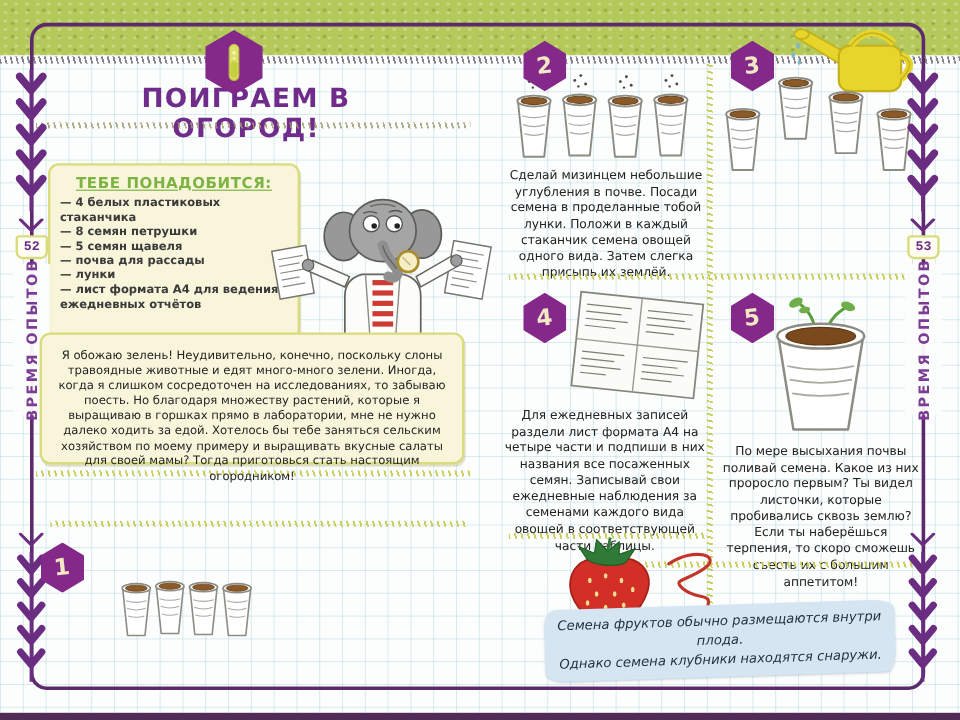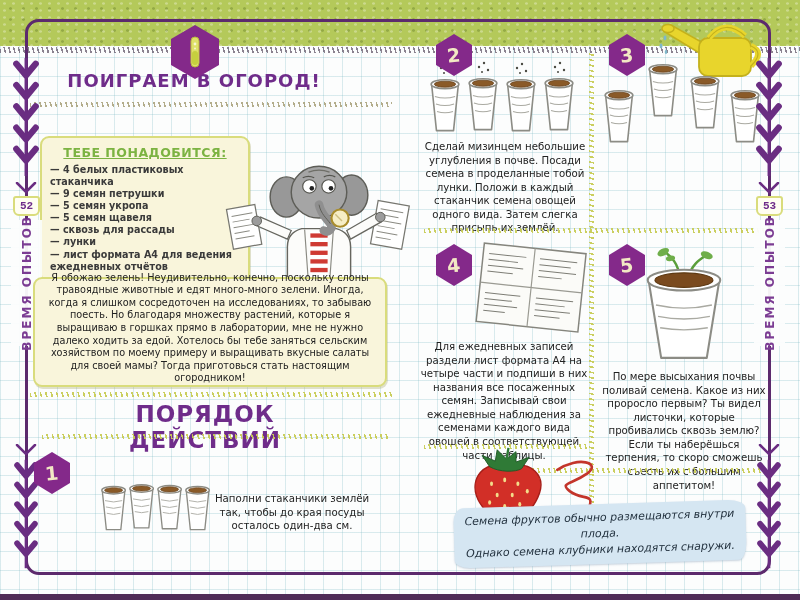--- a/index.html
+++ b/index.html
@@ -49,21 +49,21 @@
     background:#f9f5db;border:2px solid #d9dc7c;border-radius:9px;
     box-sizing:border-box;box-shadow:1px 2px 0 rgba(170,170,110,0.35);
   }
   .supplies{padding:7px 8px 4px 8px;z-index:2;}
   .supplies-heading{
     color:#7cb342;font-weight:bold;font-size:12.5px;text-align:center;
     text-decoration:underline;letter-spacing:0.5px;margin-bottom:4px;
   }
   .supplies-list{list-style:none;margin:0;padding:0;}
   .supplies-list li{font-size:9.6px;line-height:1.26;font-weight:bold;color:#3a3a3a;}
-  .speech{padding:0 12px;z-index:4;display:flex;align-items:flex-end;}
+  .speech{padding:12px 12px;z-index:4;display:flex;align-items:flex-start;}
   .speech p{margin:0;font-size:9.7px;line-height:1.3;color:#222;text-align:center;}
   
   .h-title{color:#6f2c8a;font-weight:bold;text-align:center;letter-spacing:1px;z-index:3;}
   
   .step-text{font-size:10.2px;line-height:1.33;color:#222;text-align:center;z-index:3;}
   
   .sidebar-label{
     display:flex;align-items:center;justify-content:center;z-index:4;
     background:rgba(252,253,253,0.95);
   }
@@ -161,31 +161,30 @@
     </svg>
 
   <div class="abs hex big" style="left:171px;top:25px">
     <svg width="18" height="34" viewBox="0 0 18 34">
       <rect x="5" y="2" width="8" height="30" rx="4" fill="#dfe06a" stroke="#b9ba3f" stroke-width="1"></rect>
       <rect x="6" y="16" width="6" height="14" rx="3" fill="#c6cf3f"></rect>
       <circle cx="9" cy="9" r="1.4" fill="#f7f6d0"></circle>
       <circle cx="9" cy="13.5" r="1" fill="#f7f6d0"></circle>
     </svg>
   </div>
-  <div class="abs h-title" style="left:44px;top:70px;width:300px;font-size:18px">ПОИГРАЕМ В ОГОРОД!</div>
+  <div class="abs h-title" style="left:55px;top:70px;width:300px;font-size:22px">ПОИГРАЕМ В ОГОРОД!</div>
   <div class="abs hatch-h mixed" style="left:30px;top:102px;width:362px;height:5px"></div>
 
   <div class="abs box-cream supplies" style="left:40px;top:136px;width:210px;height:148px">
     <div class="supplies-heading">ТЕБЕ ПОНАДОБИТСЯ:</div>
     <ul class="supplies-list">
       <li>— 4 белых пластиковых стаканчика</li>
-      <li>— 9 семян петрушки</li>
-      <li>— 5 семян укропа</li>
+      <li>— 8 семян петрушки</li>
       <li>— 5 семян щавеля</li>
-      <li>— сквозь для рассады</li>
+      <li>— почва для рассады</li>
       <li>— лунки</li>
       <li>— лист формата А4 для ведения ежедневных отчётов</li>
     </ul>
   </div>
 
   <svg class="illus" style="left:228px;top:146px" width="182" height="170" viewBox="0 0 190 175">
     <g transform="rotate(-10 18 84)">
       <rect x="2" y="62" width="30" height="42" fill="#ffffff" stroke="#777770" stroke-width="1.3"></rect>
       <path d="M6 70 h22 M6 76 h18 M6 82 h22 M6 88 h16 M6 94 h20" stroke="#8a8a82" stroke-width="1"></path>
     </g>
@@ -221,33 +220,31 @@
     <path d="M95 60 C97 70 103 74 107 80" stroke="#5d5d57" stroke-width="1" fill="none"></path>
     <circle cx="117" cy="74" r="9" fill="#f6eec6" stroke="#a98d2c" stroke-width="2.2"></circle>
     <path d="M112 70 L119 77" stroke="#cdbf82" stroke-width="1.5"></path>
   </svg>
 
   <div class="abs box-cream speech" style="left:33px;top:277px;width:354px;height:110px">
     <p>Я обожаю зелень! Неудивительно, конечно, поскольку слоны травоядные животные и едят много-много зелени. Иногда, когда я слишком сосредоточен на исследованиях, то забываю поесть. Но благодаря множеству растений, которые я выращиваю в горшках прямо в лаборатории, мне не нужно далеко ходить за едой. Хотелось бы тебе заняться сельским хозяйством по моему примеру и выращивать вкусные салаты для своей мамы? Тогда приготовься стать настоящим огородником!</p>
   </div>
 
   <div class="abs hatch-h" style="left:30px;top:392px;width:362px;height:5px"></div>
-  <div class="abs h-title" style="left:60px;top:401px;width:290px;font-size:23px">ПОРЯДОК ДЕЙСТВИЙ</div>
   <div class="abs hatch-h" style="left:42px;top:434px;width:348px;height:5px"></div>
 
   <div class="abs hex step" style="left:34px;top:452px">
     <span>1</span>
   </div>
   <svg class="illus" style="left:100px;top:476px" width="112" height="62" viewBox="0 0 132 62">
     <use href="#cup" x="0" y="4" width="32" height="56"></use>
     <use href="#cup" x="33" y="2" width="32" height="56"></use>
     <use href="#cup" x="66" y="3" width="32" height="56"></use>
     <use href="#cup" x="99" y="4" width="32" height="56"></use>
   </svg>
-  <div class="abs step-text" style="left:212px;top:492px;width:160px">Наполни стаканчики землёй так, чтобы до края посуды осталось один-два см.</div>
 
   <div class="abs hex step" style="left:436px;top:34px">
     <span>2</span>
   </div>
   <svg class="illus" style="left:427px;top:62px" width="152" height="72" viewBox="0 0 152 72">
     <g fill="#4a4a42">
       <circle cx="14" cy="6" r="1.2"></circle>
         <circle cx="19" cy="2" r="1.2"></circle>
         <circle cx="23" cy="8" r="1.2"></circle>
         <circle cx="17" cy="11" r="1"></circle>

